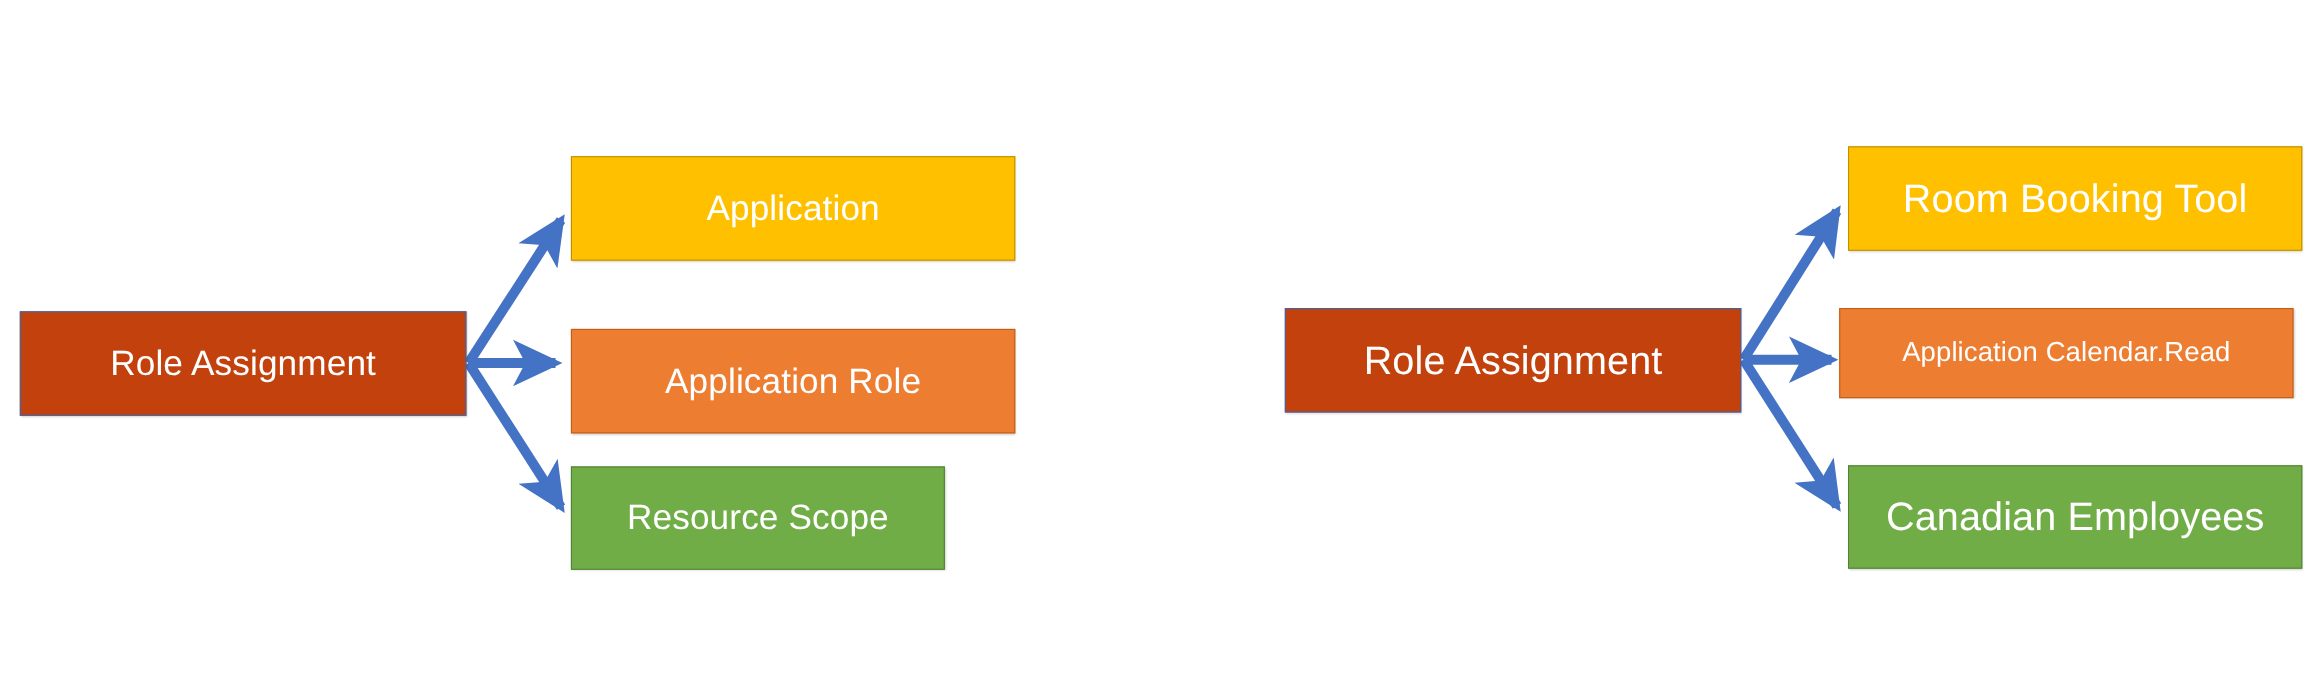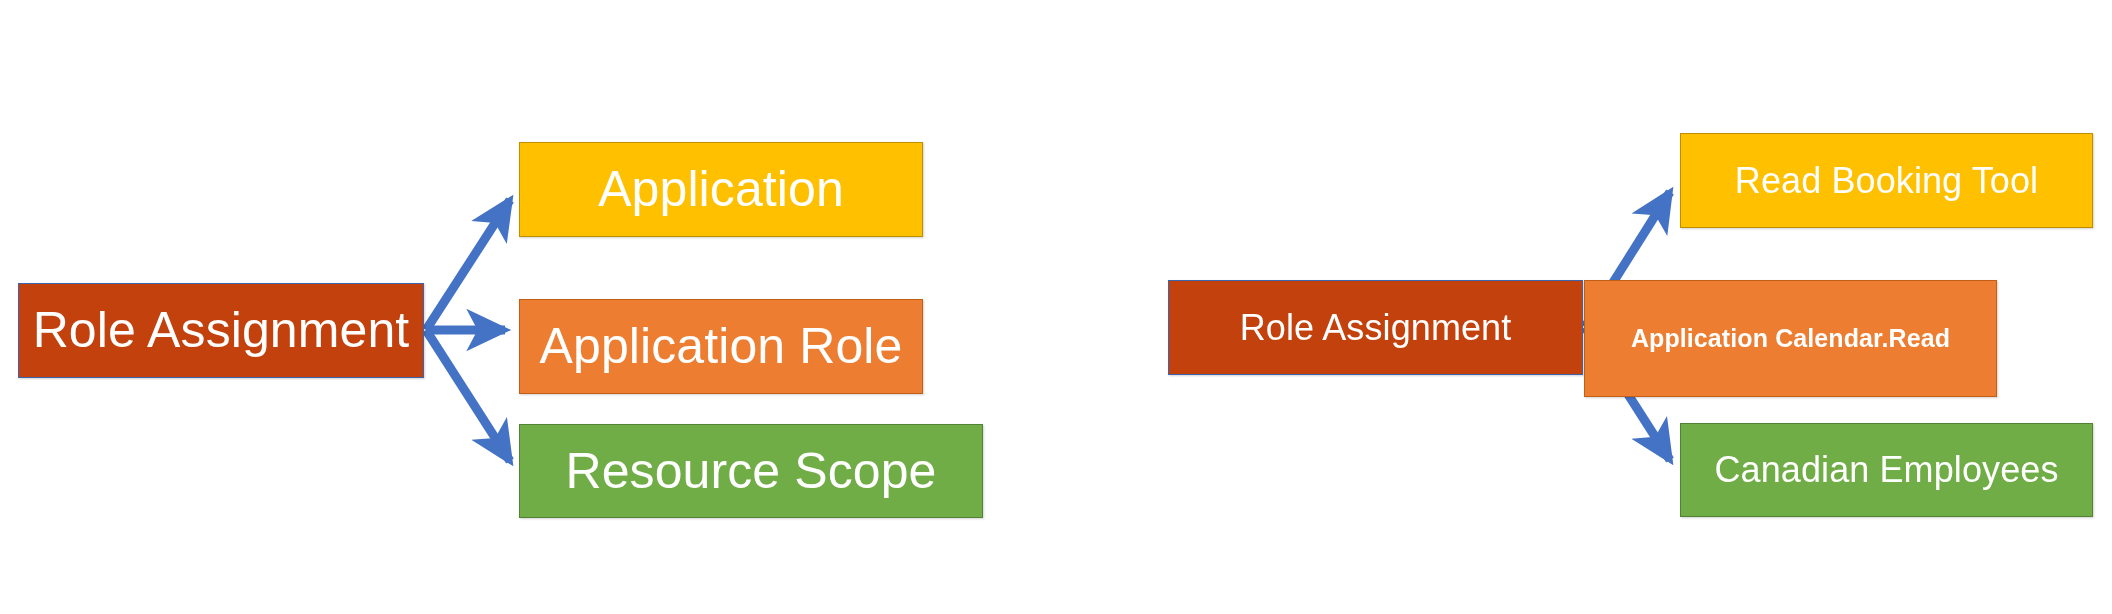--- a/index.html
+++ b/index.html
@@ -46,34 +46,34 @@
   }
 
   
   .n-blue   { background: #c2410c; border: 1.5px solid #3b64ae; }
   .n-yellow { background: #ffc000; border: 1.5px solid #bf8f00; }
   .n-orange { background: #ed7d31; border: 1.5px solid #c1象; }
   .n-orange { background: #ed7d31; border: 1.5px solid #c15f19; }
   .n-green  { background: #70ad47; border: 1.5px solid #548235; }
 
   
-  .fs-lg  { font-size: 50px; }
+  .fs-lg  { font-size: 32px; }
   .fs-md  { font-size: 36px; }
   .fs-sm  { font-size: 25px; }
 
   
   #left-source      { left: 18px;  top: 283px; width: 406px; height: 95px; }
   #left-application { left: 519px; top: 142px; width: 404px; height: 95px; }
   #left-app-role    { left: 519px; top: 283px; width: 404px; height: 95px; margin-top: 16px; }
-  #left-res-scope   { left: 519px; top: 424px; width: 464px; height: 94px; }
+  #left-res-scope   { left: 519px; top: 424px; width: 340px; height: 94px; }
 
   
   #right-source        { left: 1168px; top: 280px; width: 415px; height: 95px; }
   #right-room-booking  { left: 1680px; top: 133px; width: 413px; height: 95px; }
-  #right-calendar-read { left: 1584px; top: 280px; width: 413px; height: 117px; font-weight: bold; }
+  #right-calendar-read { left: 1672px; top: 280px; width: 413px; height: 82px; }
   #right-canadian-emp  { left: 1680px; top: 423px; width: 413px; height: 94px; }
 </style>
 </head>
 <body>
 
 <div id="canvas">
 
   <svg class="arrow-layer" viewBox="0 0 2112 614" width="2112" height="614" xmlns="http://www.w3.org/2000/svg">
     <defs>
       <marker id="ah" markerWidth="5.2" markerHeight="5.2" refX="4.3" refY="2.6" orient="auto" markerUnits="strokeWidth">
@@ -104,21 +104,21 @@
 
   <div class="node n-green fs-lg" id="left-res-scope">
     <span class="node-label">Resource Scope</span>
   </div>
 
   <div class="node n-blue fs-md" id="right-source">
     <span class="node-label">Role Assignment</span>
   </div>
 
   <div class="node n-yellow fs-md" id="right-room-booking">
-    <span class="node-label">Read Booking Tool</span>
+    <span class="node-label">Room Booking Tool</span>
   </div>
 
   <div class="node n-orange fs-sm" id="right-calendar-read">
     <span class="node-label">Application Calendar.Read</span>
   </div>
 
   <div class="node n-green fs-md" id="right-canadian-emp">
     <span class="node-label">Canadian Employees</span>
   </div>
 

